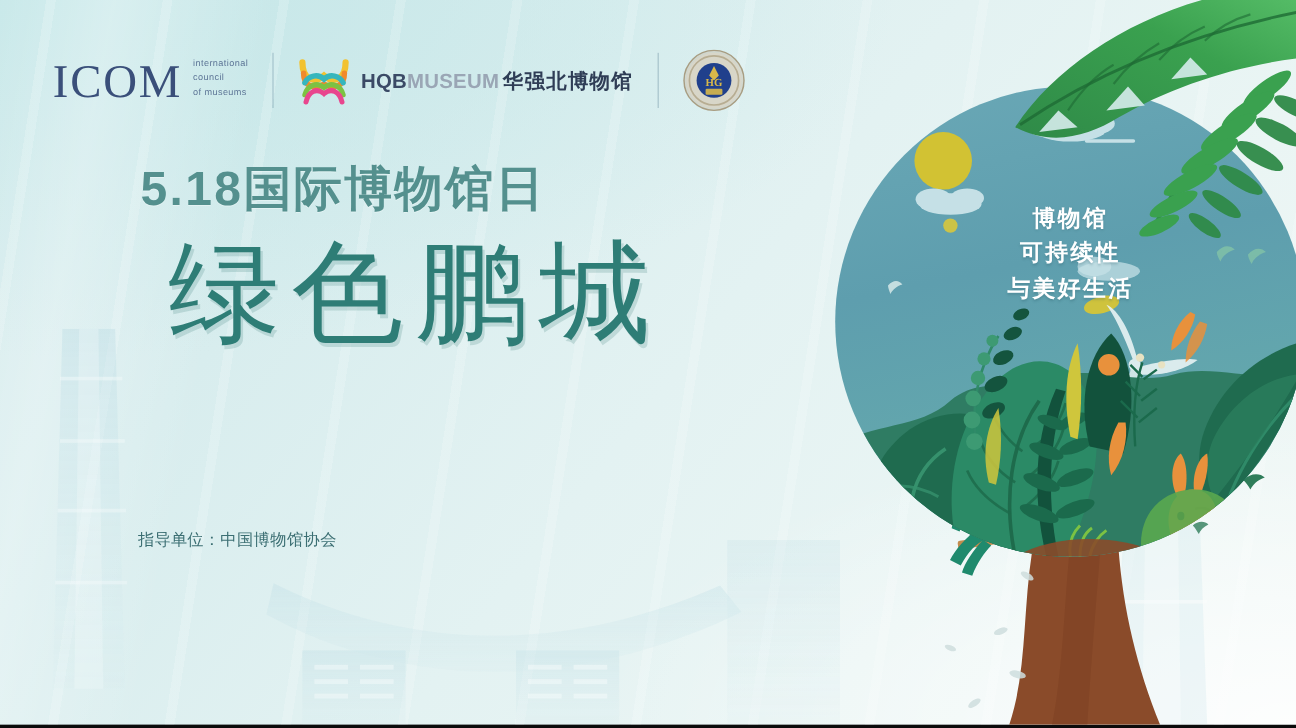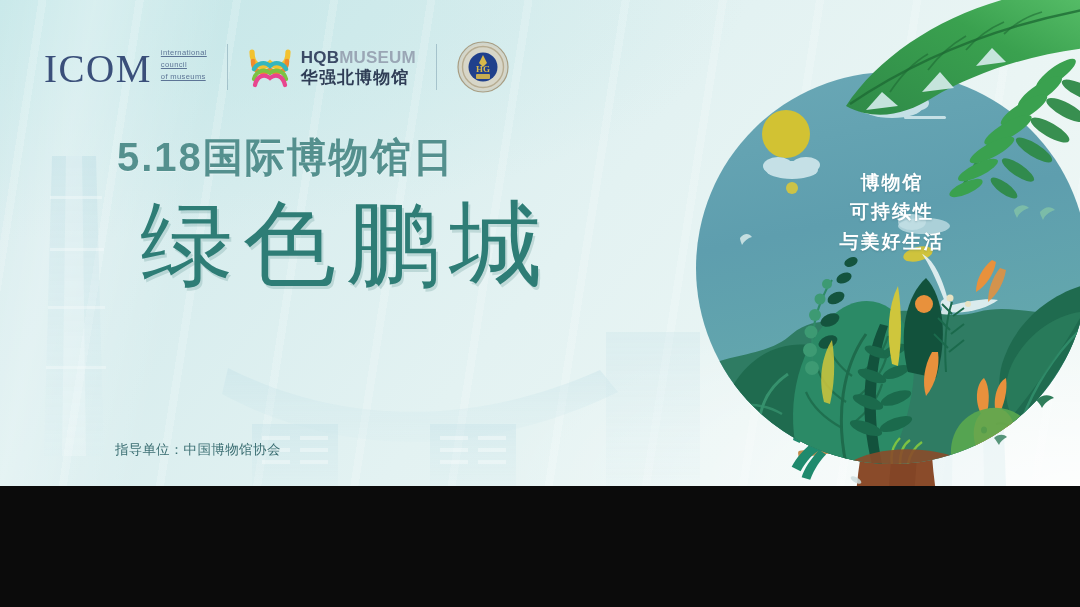--- a/index.html
+++ b/index.html
@@ -1,17 +1,17 @@
 <!DOCTYPE html>
 <html><head>
 <meta charset="utf-8">
 <style>
   html,body{margin:0;padding:0;background:#0b0b0b;}
   .poster{
-    position:relative;width:1080px;height:486px;overflow:hidden;
+    position:relative;width:1080px;height:604px;overflow:hidden;
     font-family:"Liberation Sans","DejaVu Sans",sans-serif;
     background:linear-gradient(128deg,#cfe8ea 0%,#d8edee 26%,#e3f2f2 52%,#eaf5f4 74%,#f1f8f6 100%);
   }
 
   
   .wash-a{position:absolute;inset:0;
     background:radial-gradient(120% 90% at 3% 0%, rgba(196,231,232,.95) 0%, rgba(196,231,232,0) 55%),
                radial-gradient(90% 70% at 100% 100%, rgba(255,255,255,.85) 0%, rgba(255,255,255,0) 60%);}
   .streaks{position:absolute;inset:0;opacity:.5;
     background:repeating-linear-gradient(99deg, rgba(255,255,255,0) 0 38px, rgba(255,255,255,.35) 38px 46px, rgba(255,255,255,0) 46px 96px);}
@@ -21,25 +21,25 @@
   
   .skyline{position:absolute;left:0;bottom:0;width:720px;height:330px;opacity:.55;}
   .skyline-r{position:absolute;right:0;bottom:0;width:260px;height:300px;opacity:.45;}
 
   
   .logobar{position:absolute;left:44px;top:38px;display:flex;align-items:center;gap:0;height:58px;}
   .icom{display:flex;align-items:flex-end;gap:9px;}
   .icom-word{font-family:"Liberation Serif","DejaVu Serif",serif;font-size:39px;letter-spacing:1.5px;
     color:#3a4f7a;line-height:.95;position:relative;font-weight:400;}
   .icom-tag{font-size:7.6px;line-height:1.62;color:#5d7596;letter-spacing:.35px;
-    padding-bottom:4px;text-transform:lowercase;text-decoration:underline;}
+    padding-bottom:4px;text-transform:lowercase;}
   .divider{width:1px;height:46px;background:rgba(90,130,150,.38);margin:0 20px;}
   .hqb{display:flex;align-items:center;gap:9px;}
   .hqb-mark{width:44px;height:42px;flex:0 0 44px;}
-  .hqb-text{display:flex;flex-direction:column;gap:3px;}
+  .hqb-text{display:flex;flex-direction:row;gap:3px;}
   .hqb-en{font-size:17px;font-weight:700;letter-spacing:.2px;line-height:1;color:#3b4a66;}
   .hqb-en .dim{color:#9aa6b5;font-weight:700;}
   .hqb-cn{font-size:17px;font-weight:700;letter-spacing:1.1px;line-height:1;color:#2f3d56;}
   .seal{width:52px;height:52px;}
 
   
   .kicker{position:absolute;left:117px;top:130px;font-size:40px;font-weight:700;
     letter-spacing:2px;color:#54908e;text-shadow:0 1px 0 rgba(255,255,255,.35);}
   .headline{position:absolute;left:140px;top:196px;font-size:93px;font-weight:400;
     letter-spacing:10px;color:#2e7d76;line-height:1.05;

